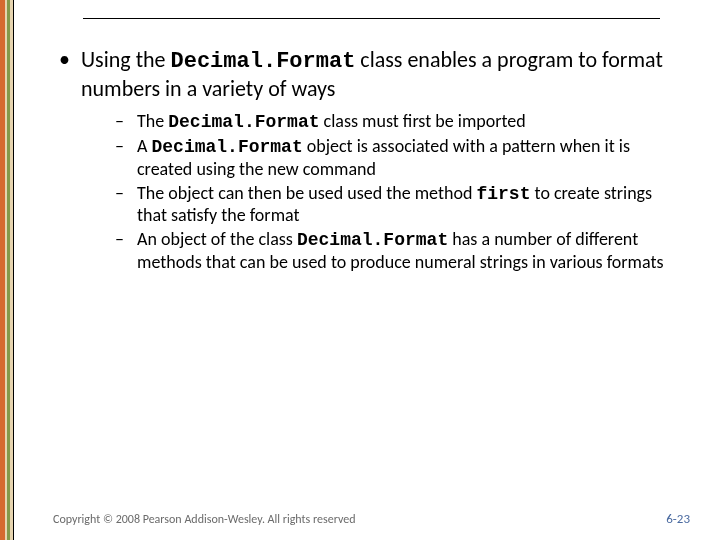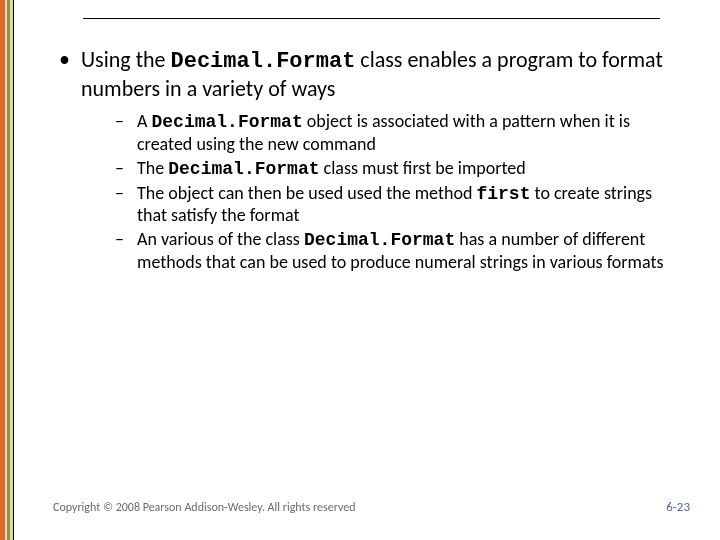--- a/index.html
+++ b/index.html
@@ -107,21 +107,21 @@
 
   .code-inline {
     font-family: "Courier New", Courier, monospace;
     font-weight: 700;
   }
 
   .footer {
     position: absolute;
     left: 40px;
     right: 30px;
-    bottom: 26px;
+    bottom: 14px;
     display: flex;
     justify-content: space-between;
     align-items: flex-end;
     font-size: 12px;
     color: #6b6b6b;
   }
   .footer .pg {
     color: #4a6aa0;
     font-size: 13px;
   }
@@ -142,30 +142,30 @@
     <div class="title-rule"></div>
   </div>
 
   <div class="body">
     <ul class="b1">
       <li>
         <span>Using the </span><span class="code-inline">Decimal.Format</span><span> class enables a program to format numbers in a variety of ways</span>
 
         <ul class="b2">
           <li>
-            <span>A </span><span class="code-inline">Decimal.Format</span><span> object is associated with a pattern when it is created using the new command</span>
+            <span>The </span><span class="code-inline">Decimal.Format</span><span> class must first be imported</span>
           </li>
           <li>
-            <span>The </span><span class="code-inline">Decimal.Format</span><span> class must first be imported</span>
+            <span>A </span><span class="code-inline">Decimal.Format</span><span> object is associated with a pattern when it is created using the new command</span>
           </li>
           <li>
             <span>The object can then be used used the method </span><span class="code-inline">first</span><span> to create strings that satisfy the format</span>
           </li>
           <li>
-            <span>An various of the class </span><span class="code-inline">Decimal.Format</span><span> has a number of different methods that can be used to produce numeral strings in various formats</span>
+            <span>An object of the class </span><span class="code-inline">Decimal.Format</span><span> has a number of different methods that can be used to produce numeral strings in various formats</span>
           </li>
         </ul>
       </li>
     </ul>
   </div>
 
   <div class="footer">
     <span>Copyright © 2008 Pearson Addison-Wesley. All rights reserved</span>
     <span class="pg">6-23</span>
   </div>

